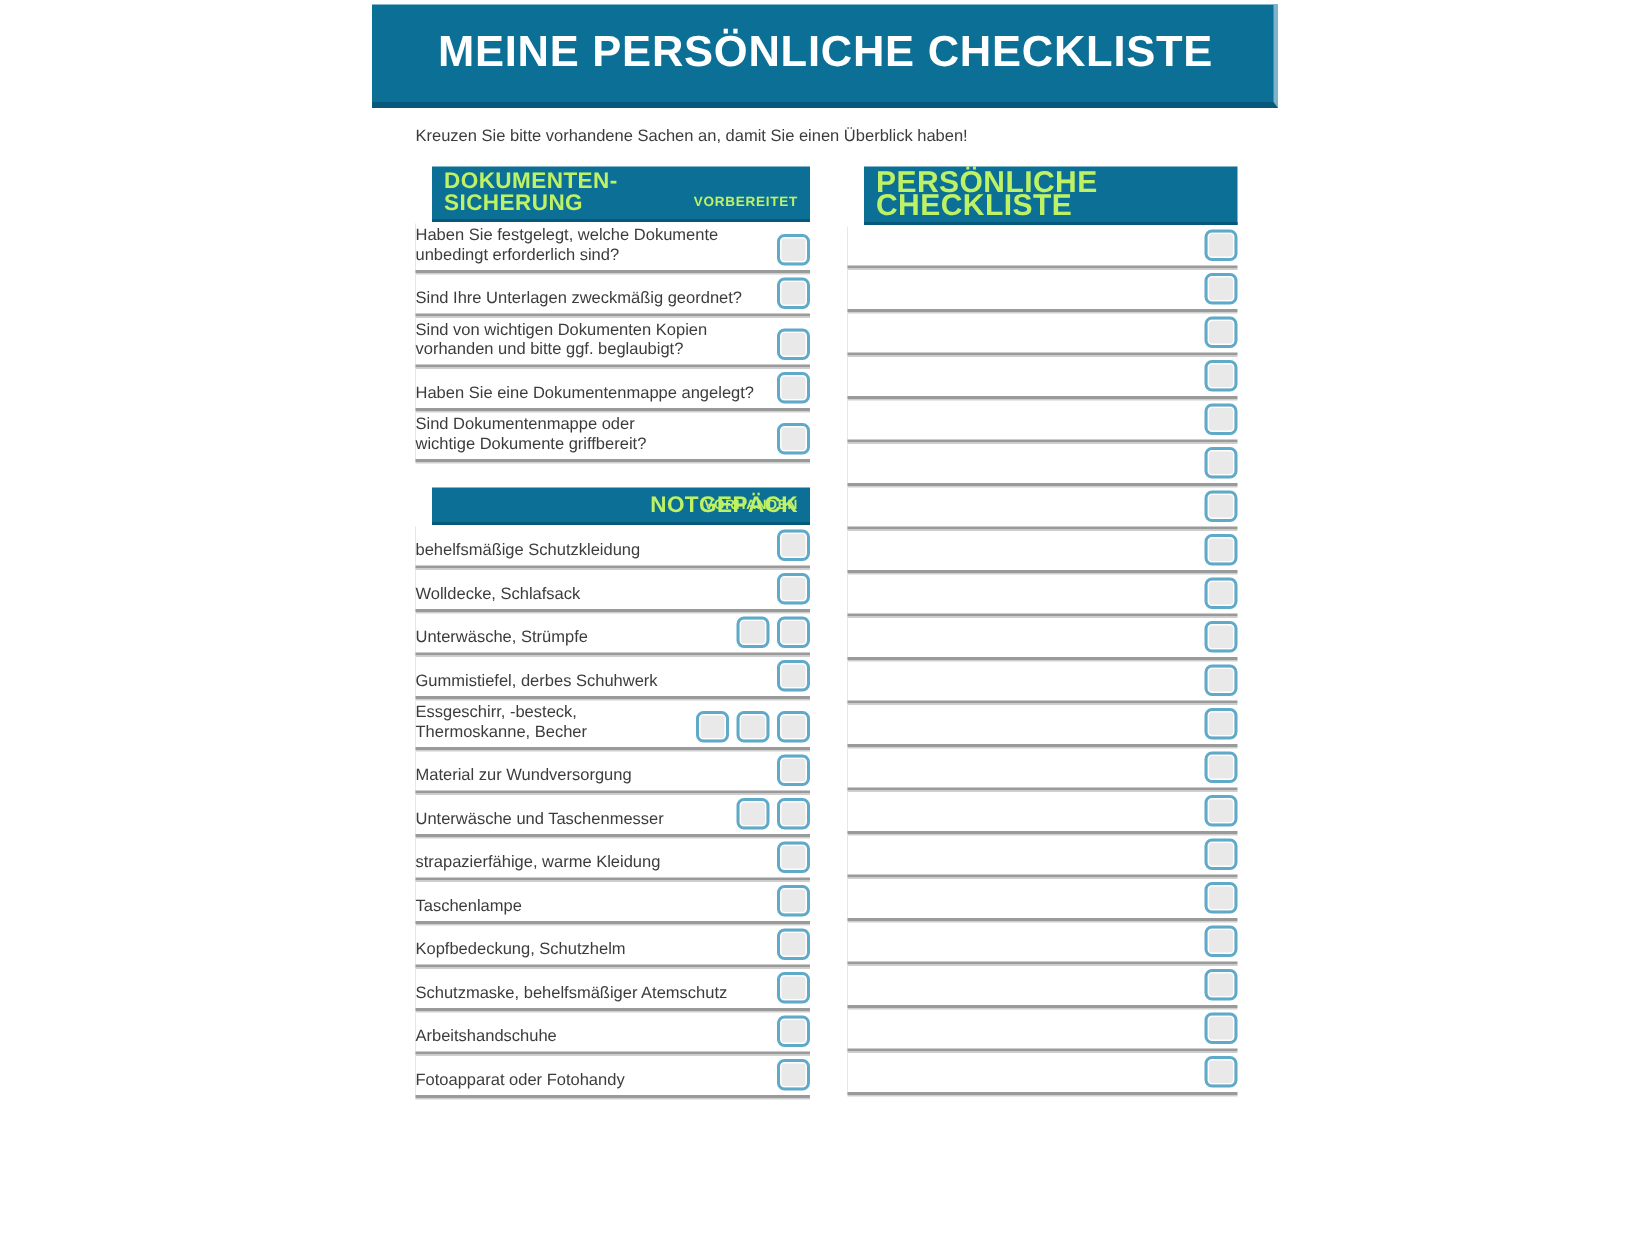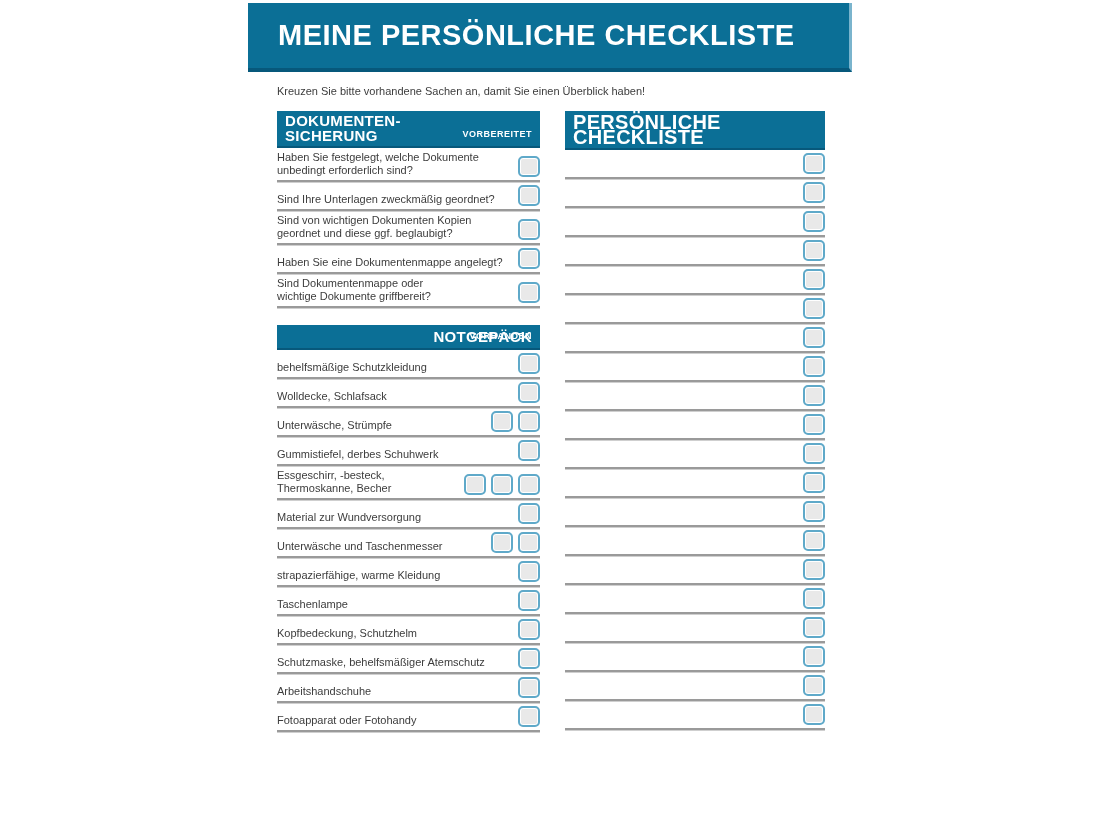--- a/index.html
+++ b/index.html
@@ -11,41 +11,41 @@
 
   
   #banner {
     position:absolute; left:248px; top:3px; width:601px; height:65px;
     background:var(--band-blue);
     border-bottom:4px solid var(--band-edge-dark);
     border-right:3px solid var(--band-edge-light);
     box-sizing:content-box;
   }
   #banner h1 {
-    margin:0; padding:16px 0 0 30px;
+    margin:0; padding:16px 0 0 44px;
     font-size:29px; line-height:32px; font-weight:bold; color:#ffffff;
     letter-spacing:0.5px; white-space:nowrap;
   }
 
   
   #intro {
     position:absolute; left:277px; top:85px;
     font-size:11px; color:var(--text); white-space:nowrap;
   }
 
   
   .col { position:absolute; top:111px; }
   #col-left  { left:277px; width:263px; }
   #col-right { left:565px; width:260px; }
 
   
   .band {
-    background:var(--band-blue); color:#ffffff; font-weight:bold;
+    background:var(--band-blue); color:#bef264; font-weight:bold;
     border-bottom:2px solid var(--band-edge-dark);
-    position:relative; letter-spacing:0.3px;
+    position:relative; letter-spacing:0.3px;margin-left:11px;
   }
   #dok-band      { padding:2px 8px 3px; font-size:15px; line-height:15px; }
   #not-band      { margin-top:17px; padding:4px 8px; font-size:15px; line-height:15px;text-align:right; }
   #personal-band { padding:4px 8px 3px; font-size:20px; line-height:15px; }
   .status-label {
     position:absolute; right:8px; bottom:4px;
     font-size:9px; font-weight:bold; letter-spacing:0.5px;
   }
 
   
@@ -107,21 +107,21 @@
           <span class="row-label">
             <div>Sind Ihre Unterlagen zweckmäßig geordnet?</div>
           </span>
           <span class="boxes">
             <span class="cb"></span>
           </span>
         </div>
         <div class="row two">
           <span class="row-label">
             <div>Sind von wichtigen Dokumenten Kopien</div>
-            <div>geordnet und diese ggf. beglaubigt?</div>
+            <div>vorhanden und bitte ggf. beglaubigt?</div>
           </span>
           <span class="boxes">
             <span class="cb"></span>
           </span>
         </div>
         <div class="row">
           <span class="row-label">
             <div>Haben Sie eine Dokumentenmappe angelegt?</div>
           </span>
           <span class="boxes">

